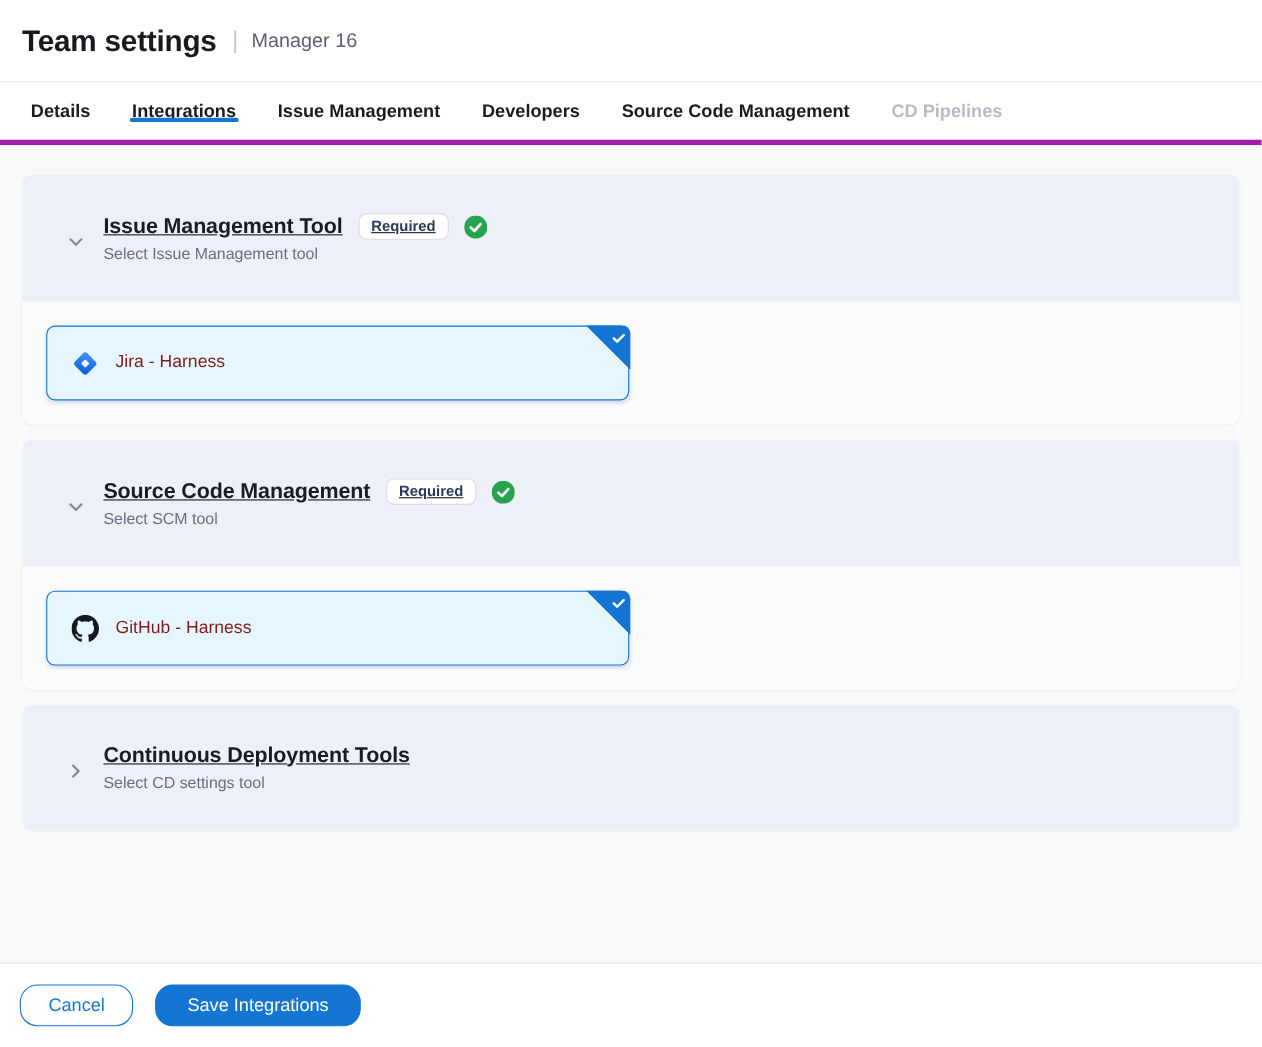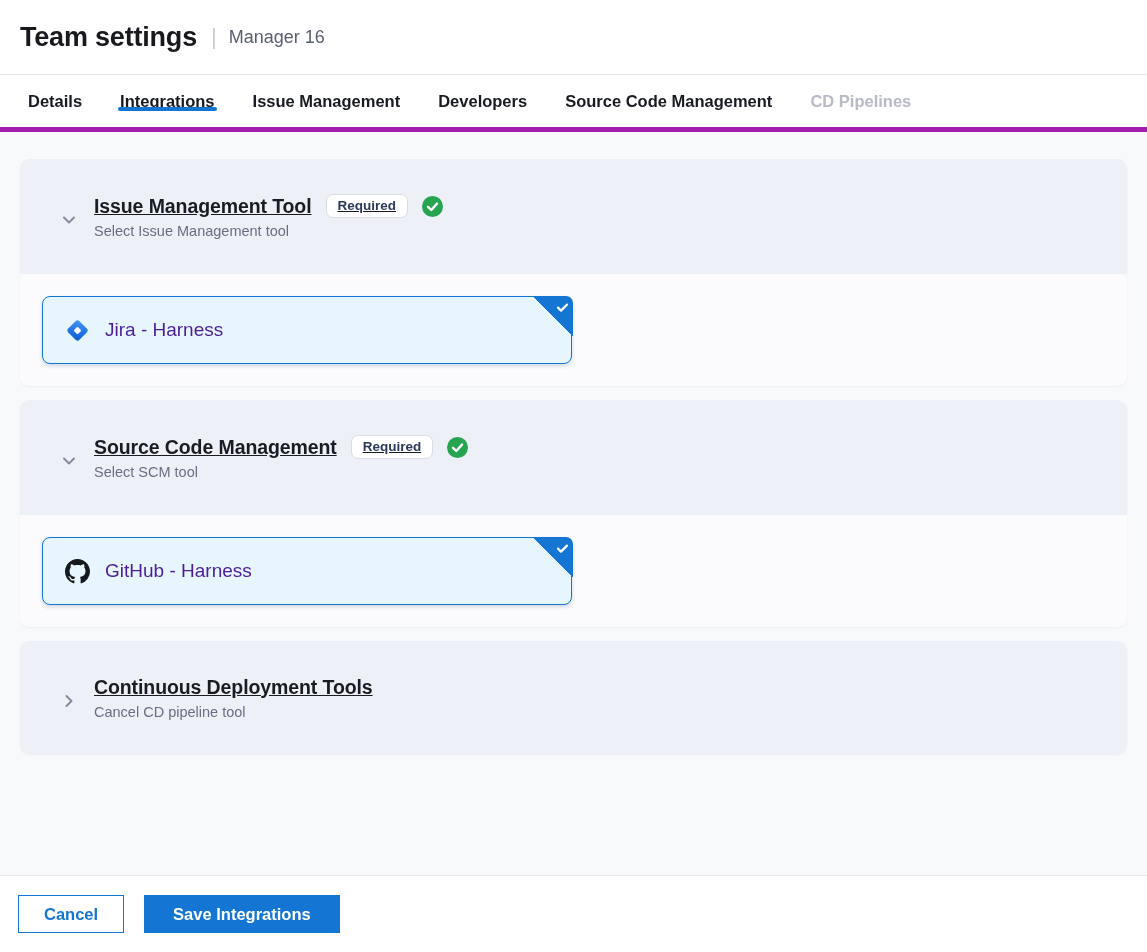--- a/index.html
+++ b/index.html
@@ -67,37 +67,37 @@
   .section-body { padding:22px; }
 
   
   .tool-card {
     position:relative; width:530px; height:68px;
     background:#e7f6fe; border:1.5px solid #1476d2; border-radius:8px;
     display:flex; align-items:center; padding-left:22px; gap:15px;
     cursor:pointer; box-shadow:0 2px 4px rgba(20,50,100,0.18);
   }
   .tool-icon { width:25px; height:25px; display:block; }
-  .tool-label { font-size:19px; font-weight:500; color:#4c1d95; }
+  .tool-label { font-size:16px; font-weight:500; color:#7f1d1d; }
   .corner-check {
     position:absolute; top:-1.5px; right:-1.5px; width:40px; height:40px;
     background:linear-gradient(to bottom left, #1476d2 50%, transparent 50.5%);
     border-top-right-radius:7px;
   }
   .corner-check svg { position:absolute; top:4px; right:3px; width:15px; height:15px; }
 
   
   .footer {
     flex:0 0 77px; height:77px; background:#ffffff;
     border-top:1px solid #e3e5e9;
     display:flex; align-items:center; padding-left:18px; gap:20px;
   }
   .btn {
-    height:38px; border-radius:0; font-family:inherit;
-    font-size:16.5px; font-weight:700; cursor:pointer;
+    height:38px; border-radius:16px; font-family:inherit;
+    font-size:16.5px; font-weight:400; cursor:pointer;
     display:flex; align-items:center; justify-content:center;
   }
   .btn-secondary {
     background:#ffffff; border:1.5px solid #1476d2; color:#1476d2;
     padding:0 25px;
   }
   .btn-primary {
     background:#1476d2; border:1.5px solid #1476d2; color:#ffffff;
     padding:0 28px;
   }
@@ -197,21 +197,21 @@
 
   <section class="section collapsed">
     <div class="section-header">
       <svg class="chev" viewBox="0 0 18 18">
         <polyline points="6.5,4 11.5,9 6.5,14" fill="none" stroke="#868b9d" stroke-width="2" stroke-linecap="round" stroke-linejoin="round"></polyline>
       </svg>
       <div class="section-headings">
         <div class="section-title-row">
           <span class="section-title">Continuous Deployment Tools</span>
         </div>
-        <span class="section-subtitle">Cancel CD pipeline tool</span>
+        <span class="section-subtitle">Select CD settings tool</span>
       </div>
     </div>
   </section>
 
 </main>
 
 <footer class="footer">
   <button class="btn btn-secondary">Cancel</button>
   <button class="btn btn-primary">Save Integrations</button>
 </footer>

